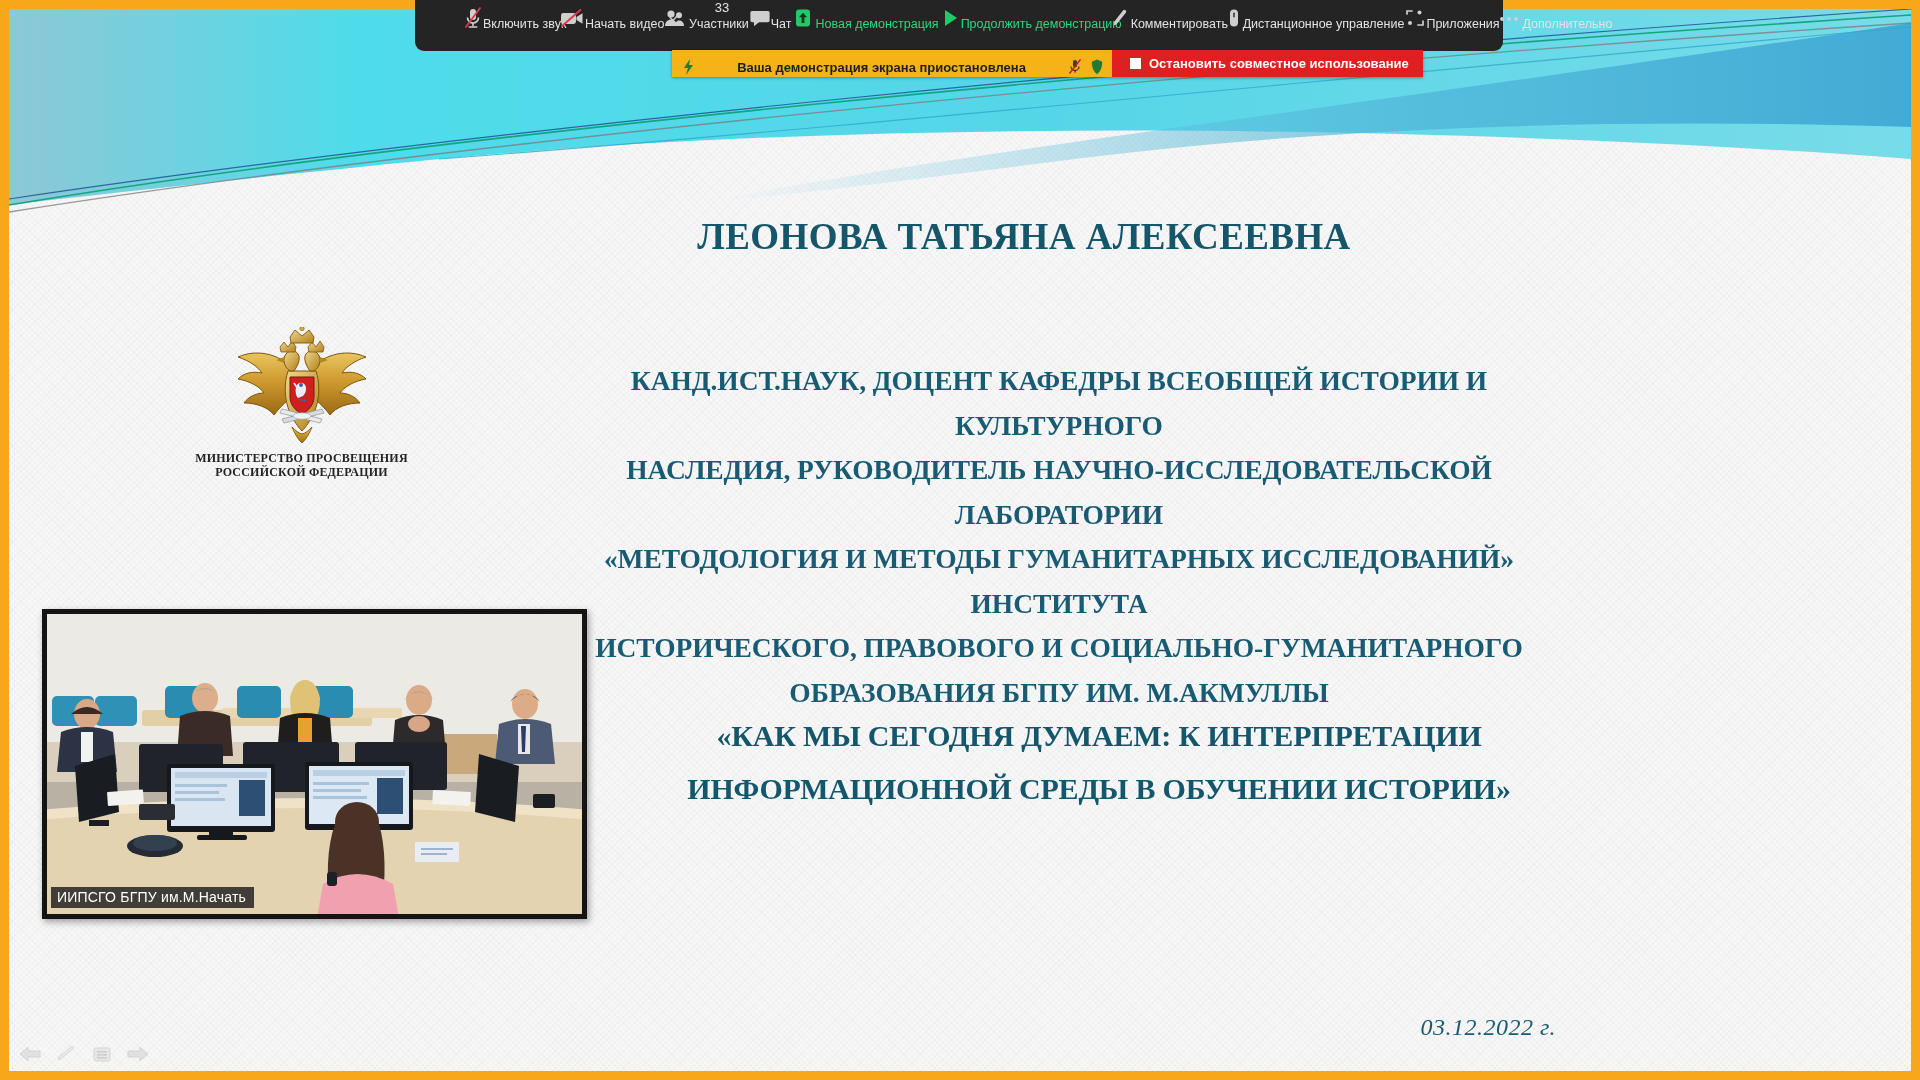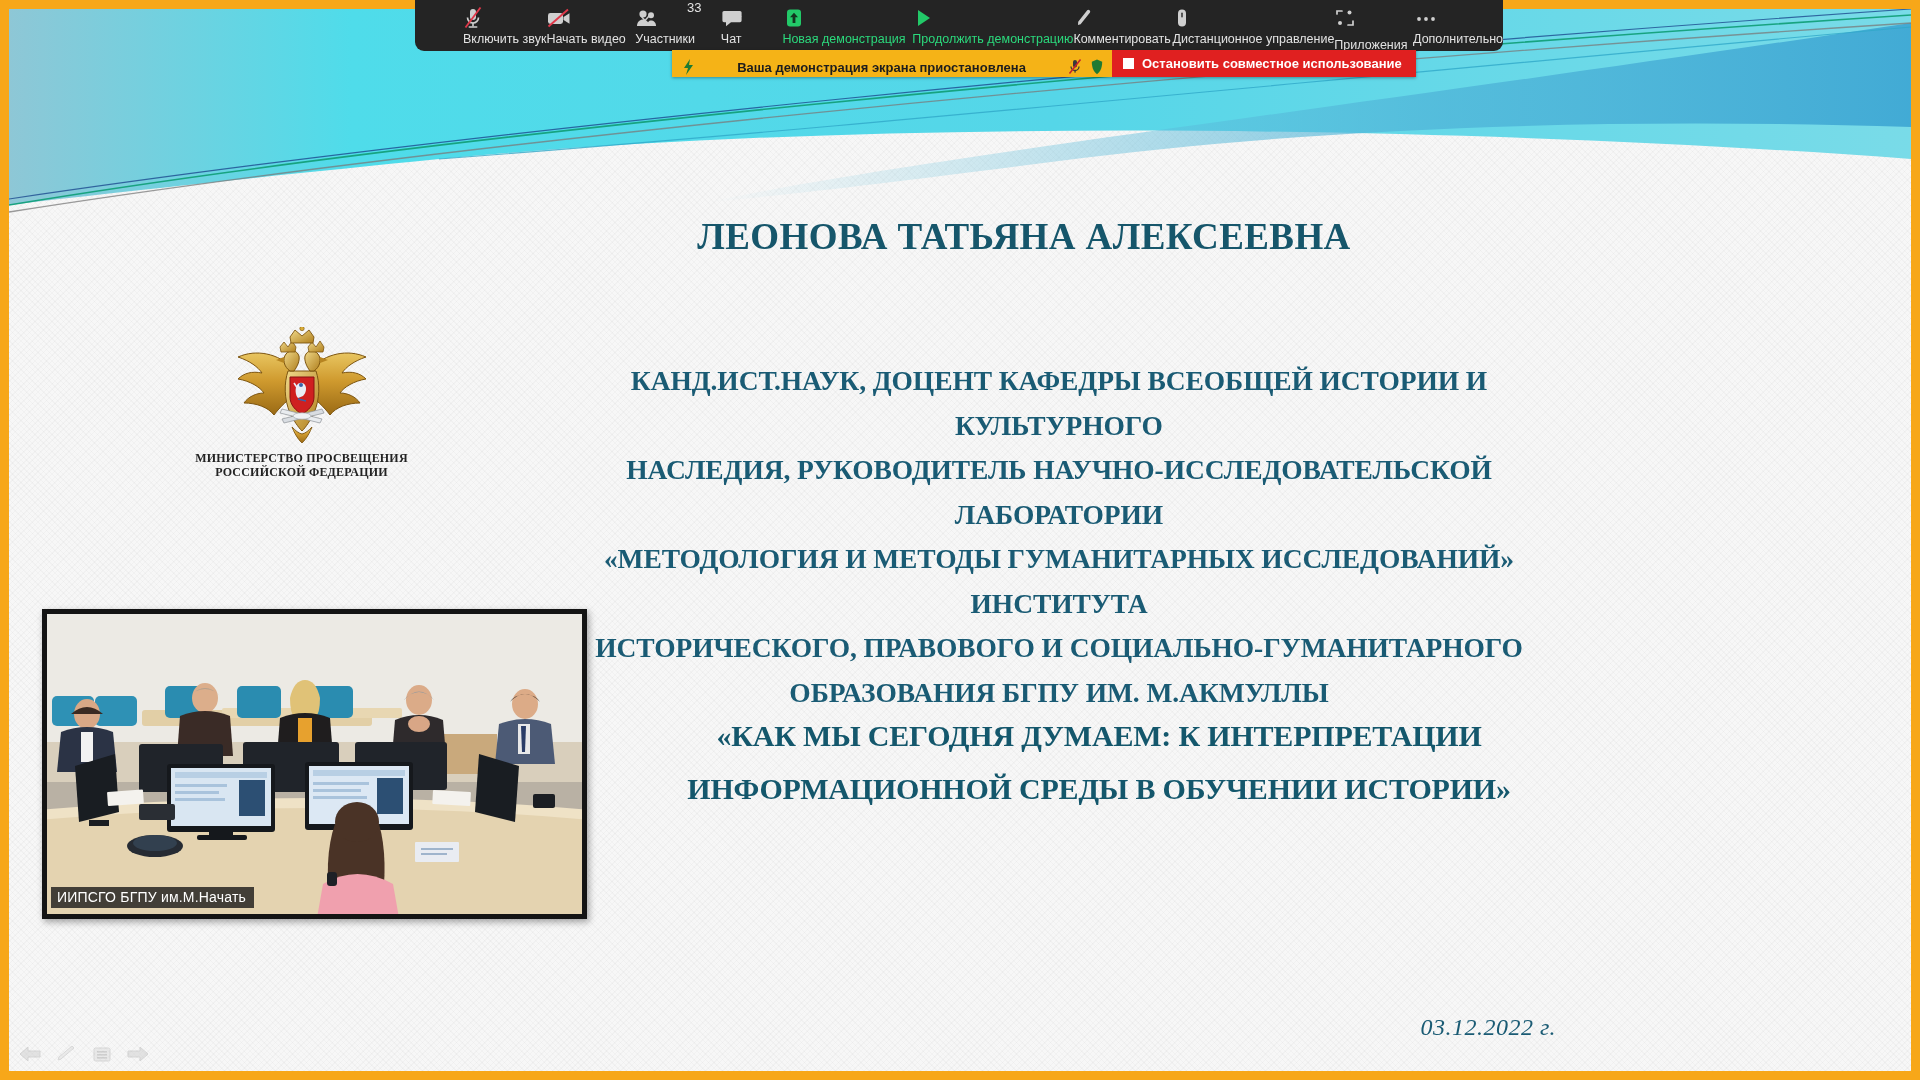--- a/index.html
+++ b/index.html
@@ -177,22 +177,22 @@
     background: #242424;
     border-radius: 0 0 9px 9px;
     display: flex;
     align-items: flex-start;
     z-index: 40;
     font-family: "Liberation Sans", sans-serif;
   }
   .tb-item {
     position: relative;
     display: flex;
-    flex-direction: column;
-    align-items: flex-start;
+    flex-direction: row;
+    align-items: flex-end;
     justify-content: flex-start;
     padding: 6px 0 0 0;
     color: #e6e6e6;
     cursor: pointer;
     user-select: none;
   }
   .tb-icon {
     height: 24px;
     display: flex;
     align-items: center;
@@ -226,21 +226,21 @@
 
   
   .w-mic   { width: 96px; margin-left: 48px; }
   .w-vid   { width: 104px; }
   .w-part  { width: 100px; }
   .w-chat  { width: 72px; }
   .w-new   { width: 152px; }
   .w-cont  { width: 170px; }
   .w-ann   { width: 116px; }
   .w-remote{ width: 186px; }
-  .w-apps  { width: 92px; gap: 6px; }
+  .w-apps  { width: 92px; }
   .w-more  { width: 96px; }
 
   
   .share-bar {
     position: absolute;
     left: 672px;
     top: 50px;
     height: 27px;
     display: flex;
     z-index: 41;
@@ -262,21 +262,21 @@
     font-size: 13px;
     font-weight: bold;
     color: #1d1d1d;
     white-space: nowrap;
   }
   .share-stop {
     background: #e02020;
     display: flex;
     align-items: center;
     gap: 8px;
-    padding: 0 14px 0 11px;
+    padding: 0 14px 0 18px;
     cursor: pointer;
   }
   .share-stop-text {
     font-size: 13px;
     font-weight: bold;
     color: #ffffff;
     white-space: nowrap;
   }
   .stop-square {
     width: 11px; height: 11px;

